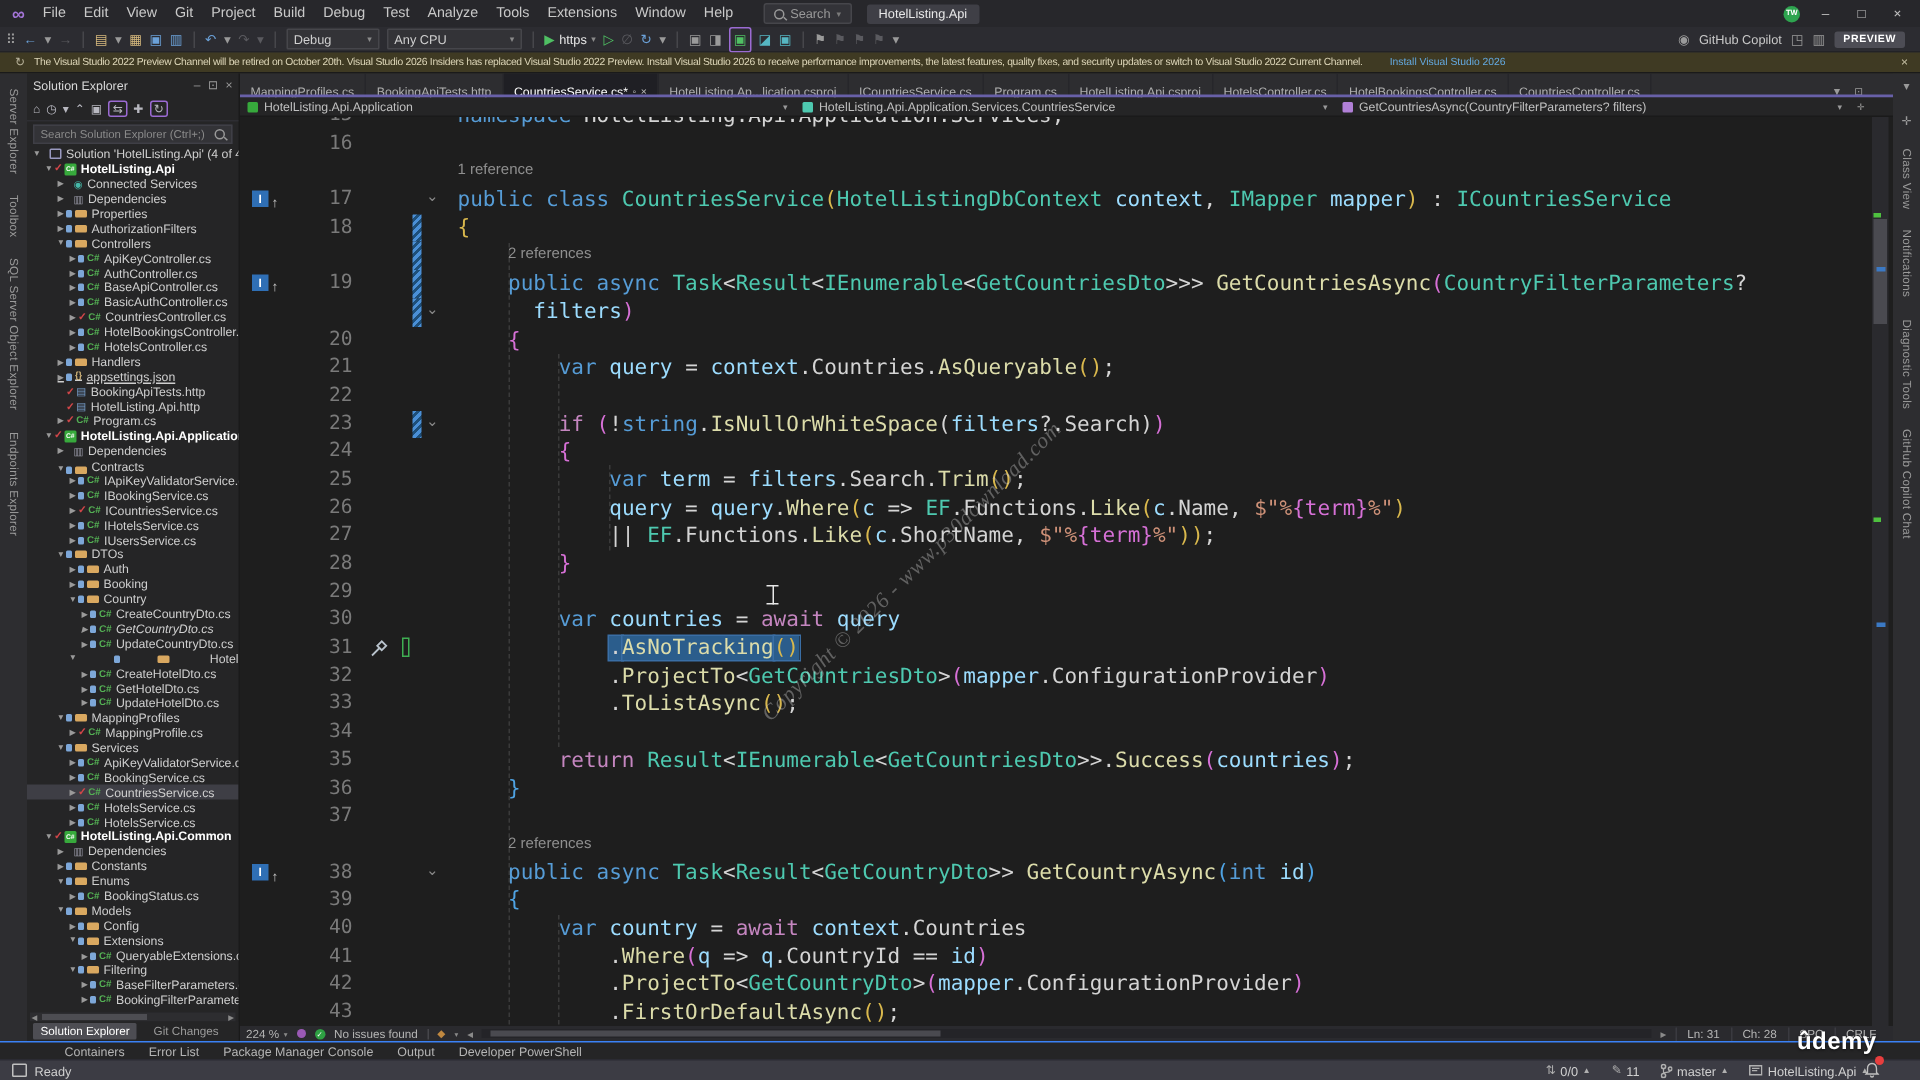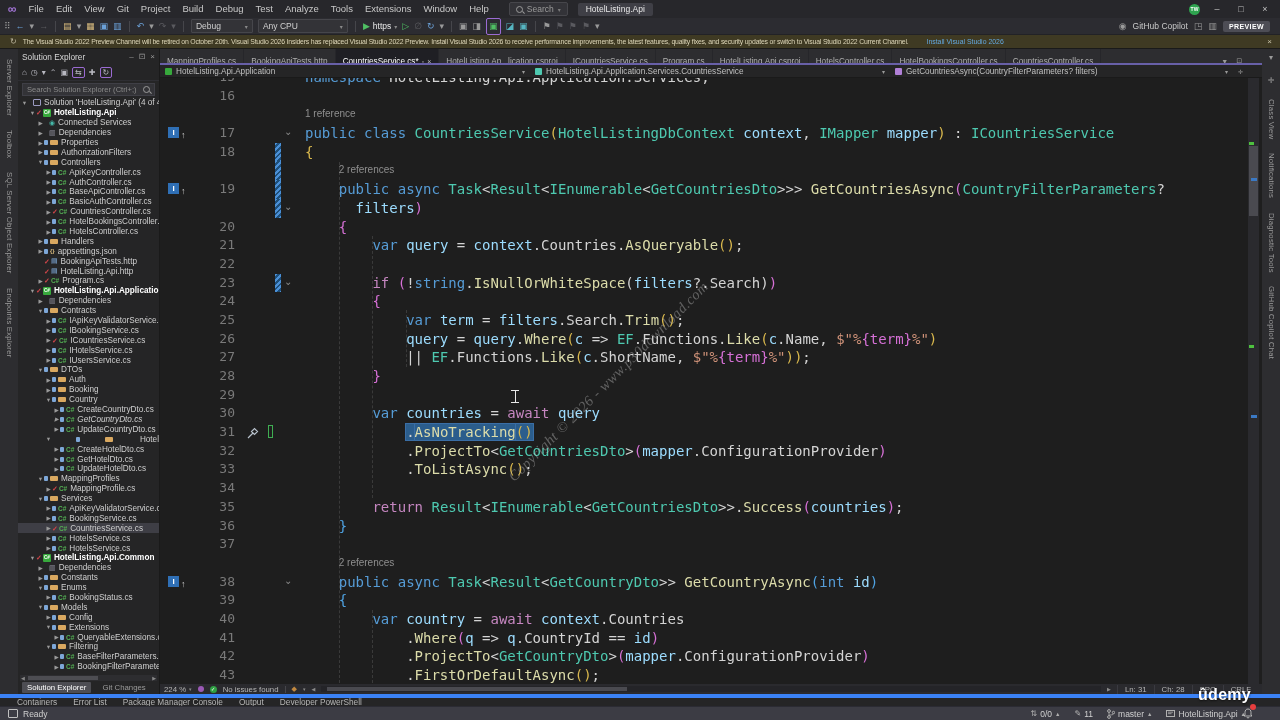--- a/index.html
+++ b/index.html
@@ -136,21 +136,21 @@
   #ebottom .okc{width:7px;height:7px;border-radius:50%;background:#2ea043;color:#fff;font-size:5px;
      display:flex;align-items:center;justify-content:center;}
   #ebottom .vsep{width:1px;height:7px;background:#46464b;}
   #ebottom .flame{color:#c08840;font-size:7px;}
   #hstrack{position:relative;flex:1;height:6px;background:#242428;}
   #hstrack .th{position:absolute;left:6px;top:1px;width:300px;height:4px;background:#4a4a50;}
   .lninfo{display:flex;gap:0;align-items:center;}
   .lninfo span{padding:0 7px;border-left:1px solid #3a3a40;}
   
   #paneltabs{left:0;top:694px;width:1280px;height:12px;background:#252526;display:flex;align-items:center;
-     gap:16px;padding-left:17px;box-sizing:border-box;border-top:4px solid #3b82f6;}
+     gap:16px;padding-left:43px;box-sizing:border-box;border-top:1px solid #3b82f6;}
   .ptab{font-size:8.3px;color:#b5b5b5;}
   #statusbar{left:0;top:706px;width:1280px;height:14px;background:#3c3c44;display:flex;align-items:center;
      font-size:8.5px;color:#d0d0d0;box-sizing:border-box;border-top:1px solid #2b2b33;}
   #sb-ready{display:flex;align-items:center;gap:5px;padding-left:8px;}
   #sb-ready .ric{width:8px;height:7px;border:1px solid #c0c0c0;border-radius:1px;}
   #sb-right{margin-left:auto;display:flex;align-items:center;gap:14px;padding-right:34px;}
   .sb-item{display:flex;align-items:center;gap:3px;}
   .sb-caret{font-size:5.5px;color:#b0b0b0;}
   #udemy{left:1198px;top:686px;z-index:20;color:#ffffff;font-size:16px;font-weight:bold;
      letter-spacing:.3px;text-shadow:0 1px 2px rgba(0,0,0,.6);}
@@ -382,21 +382,21 @@
           <span class="lk"></span>
           <span class="ti ti-cs">C#</span>
           <span class="lbl">HotelsController.cs</span>
         </div>
         <div class="trow" style="padding-left: 19px;">
           <span class="exp">▶</span>
           <span class="lk"></span>
           <span class="ti ti-fld"></span>
           <span class="lbl">Handlers</span>
         </div>
-        <div class="trow" style="padding-left: 19px;">
+        <div class="trow" style="padding-left: 19px; text-decoration: underline;">
           <span class="exp">▶</span>
           <span class="lk"></span>
           <span class="ti ti-json">{}</span>
           <span class="lbl">appsettings.json</span>
         </div>
         <div class="trow" style="padding-left: 19px;">
           <span class="exp"></span>
           <span class="ck">✓</span>
           <span class="ti ti-http">▤</span>
           <span class="lbl">BookingApiTests.http</span>
@@ -418,21 +418,21 @@
           <span class="ck">✓</span>
           <span class="ti ti-prj">C#</span>
           <span class="lbl b">HotelListing.Api.Application</span>
         </div>
         <div class="trow" style="padding-left: 19px;">
           <span class="exp">▶</span>
           <span class="sp"></span>
           <span class="ti ti-dep">▥</span>
           <span class="lbl">Dependencies</span>
         </div>
-        <div class="trow" style="padding-left: 19px;">
+        <div class="trow" style="padding-left: 19px; align-items: flex-end;">
           <span class="exp">▼</span>
           <span class="lk"></span>
           <span class="ti ti-fld"></span>
           <span class="lbl">Contracts</span>
         </div>
         <div class="trow" style="padding-left: 27px;">
           <span class="exp">▶</span>
           <span class="lk"></span>
           <span class="ti ti-cs">C#</span>
           <span class="lbl">IApiKeyValidatorService.cs</span>

